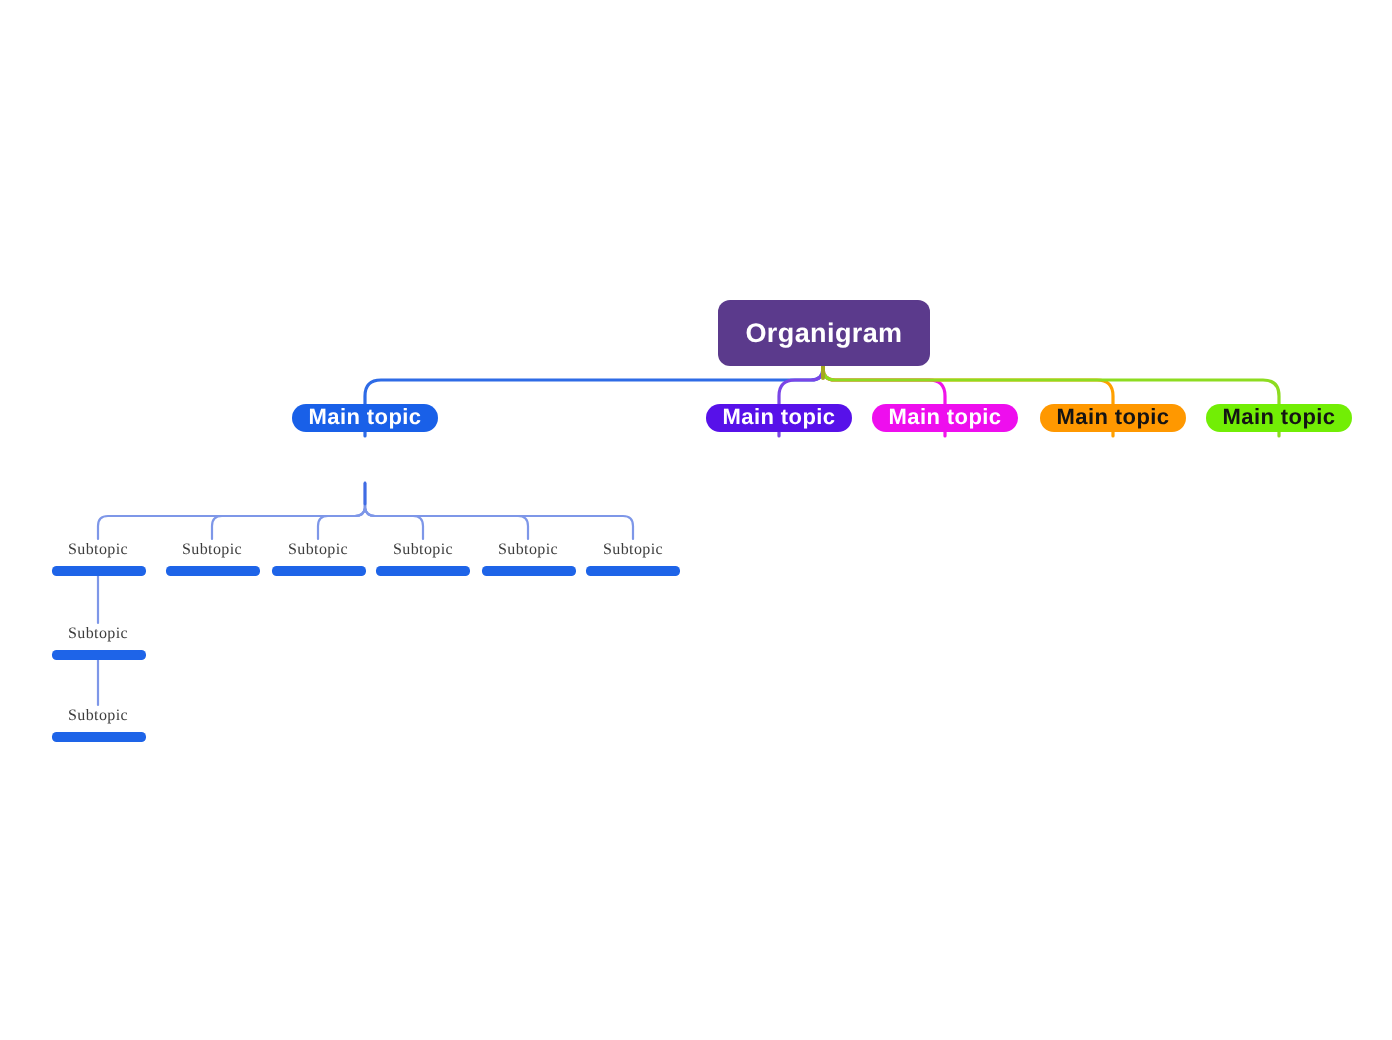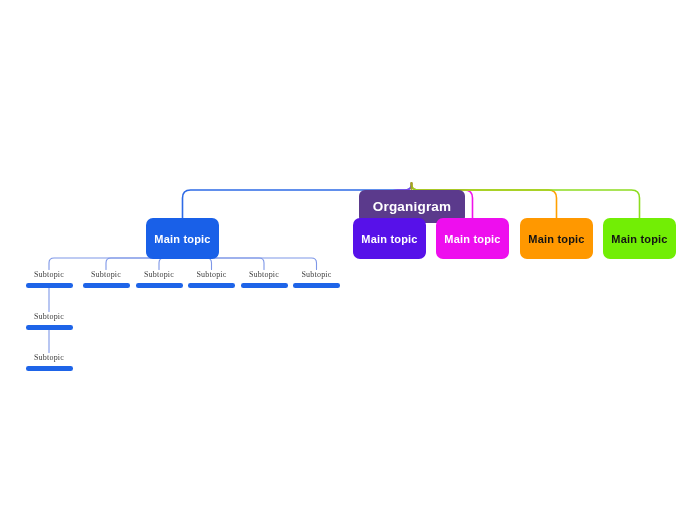--- a/index.html
+++ b/index.html
@@ -9,21 +9,21 @@
   }
   .connector-layer{position:absolute;left:0;top:0;pointer-events:none;}
   .node{
     position:absolute;display:flex;align-items:center;justify-content:center;
     font-weight:bold;box-sizing:border-box;cursor:pointer;white-space:nowrap;
   }
   .root-node{
     left:359px;top:150px;width:106px;height:33px;border-radius:6px;
     font-size:13.5px;letter-spacing:.2px;
   }
-  .main-node{top:218px;width:73px;height:41px;border-radius:7px;font-size:11px;letter-spacing:.2px;}
+  .main-node{top:202px;width:73px;height:14px;border-radius:7px;font-size:11px;letter-spacing:.2px;}
   .main-1{left:146px;} .main-2{left:353px;} .main-3{left:436px;} .main-4{left:520px;} .main-5{left:603px;}
   .subtopic{position:absolute;width:47px;cursor:pointer;font-family:Liberation Serif, serif;}
   .sub-1{left:25.5px;top:269px;} .sub-2{left:82.5px;top:269px;} .sub-3{left:135.5px;top:269px;}
   .sub-4{left:188px;top:269px;}  .sub-5{left:240.5px;top:269px;} .sub-6{left:293px;top:269px;}
   .sub-n1{left:25.5px;top:311px;} .sub-n2{left:25.5px;top:352px;}
   .subtopic .lbl{
     display:block;height:12px;line-height:12px;text-align:center;
     font-size:8px;letter-spacing:.2px;
   }
   .subtopic .bar{display:block;margin-top:2px;height:4.5px;border-radius:2.3px;}
@@ -50,21 +50,21 @@
       <path d="M182.5,241.5 V253 Q182.5,258 187.5,258 H206.5 Q211.5,258 211.5,263 V269.5"></path>
       <path d="M182.5,241.5 V253 Q182.5,258 187.5,258 H259 Q264,258 264,263 V269.5"></path>
       <path d="M182.5,241.5 V253 Q182.5,258 187.5,258 H311.5 Q316.5,258 316.5,263 V269.5"></path>
       <path d="M49,287.5 V311.5"></path>
       <path d="M49,329.5 V352.5"></path>
     </g>
 
     <path stroke-width="1.4" d="M182.5,241.5 V252" stroke="#3f6ce4"></path>
   </svg>
 
-  <div class="node root-node" style="background: rgb(91, 58, 140); color: rgb(255, 255, 255); margin-top: 40px;">Organigram</div>
+  <div class="node root-node" style="background: rgb(91, 58, 140); color: rgb(255, 255, 255);">Organigram</div>
 
   <div class="node main-node main-1" style="background: rgb(25, 96, 232); color: rgb(255, 255, 255);">Main topic</div>
   <div class="node main-node main-2" style="background: rgb(87, 17, 233); color: rgb(255, 255, 255);">Main topic</div>
   <div class="node main-node main-3" style="background: rgb(238, 14, 238); color: rgb(255, 255, 255);">Main topic</div>
   <div class="node main-node main-4" style="background: rgb(255, 152, 0); color: rgb(20, 20, 20);">Main topic</div>
   <div class="node main-node main-5" style="background: rgb(114, 238, 5); color: rgb(20, 20, 20);">Main topic</div>
 
   <div class="subtopic sub-1">
     <span class="lbl" style="color: rgb(61, 61, 61);">Subtopic</span>
     <span class="bar" style="background: rgb(30, 100, 232);"></span>

